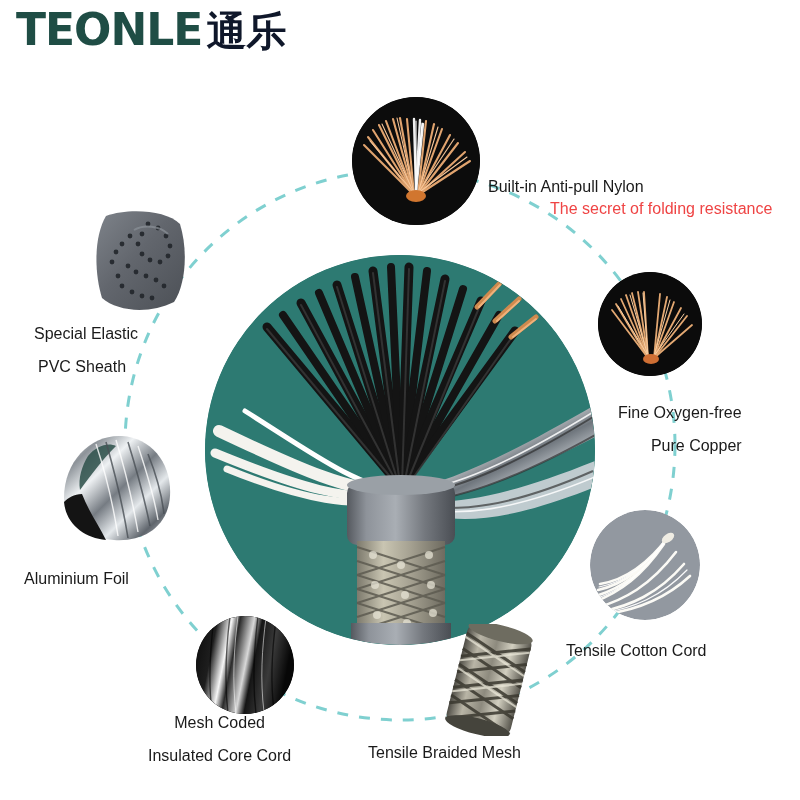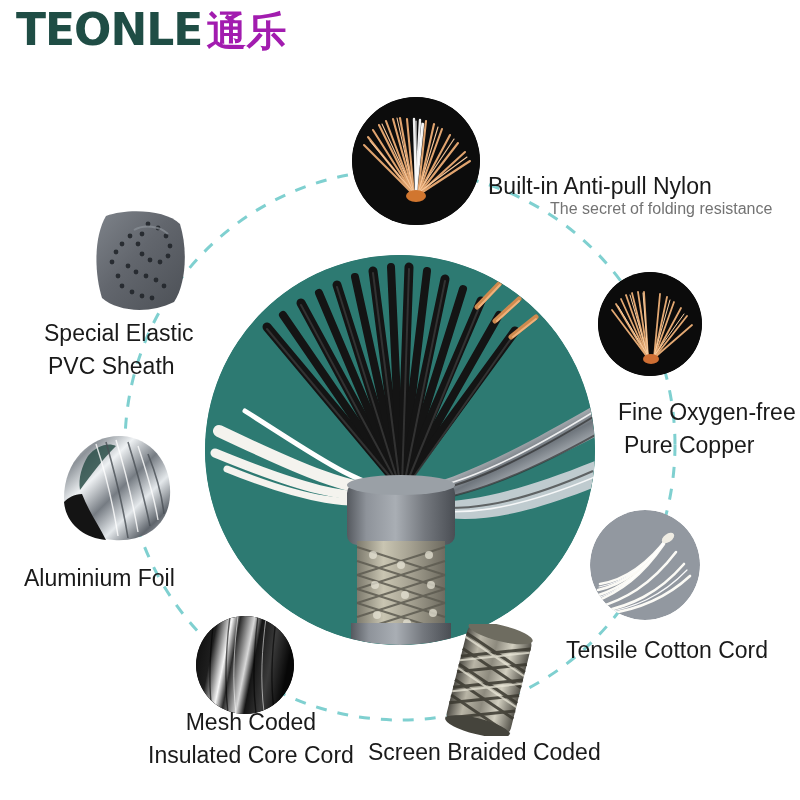--- a/index.html
+++ b/index.html
@@ -19,21 +19,21 @@
     user-select:none;
   }
   #logo .lat{
     font-family:"DejaVu Sans", sans-serif;
     font-size:44px;font-weight:700;letter-spacing:-1px;
     color:#1f4d45;line-height:1;
   }
   #logo .cjk{
     font-family:"DejaVu Sans", sans-serif;
     font-size:40px;font-weight:700;letter-spacing:0px;
-    color:#a21caf;line-height:1;
+    color:#0f172a;line-height:1;
   }
 
   
   #dashed-ring{position:absolute;left:0;top:0;width:800px;height:800px;pointer-events:none;}
 
   
   #hero{
     position:absolute;left:205px;top:255px;
     width:390px;height:390px;border-radius:50%;
     overflow:hidden;
@@ -46,30 +46,30 @@
     position:absolute;border-radius:50%;overflow:hidden;
     background:#0a0a0a;
   }
   .bubble svg{display:block;}
 
   
   .label{
     position:absolute;
     color:#1a1a1a;
     font-family:"Liberation Sans", sans-serif;
-    font-size:23px;
+    font-size:16px;
     line-height:33px;
     white-space:nowrap;
   }
   .label.sub{
-    font-size:16px;line-height:22px;color:#737373;
+    font-size:16px;line-height:22px;color:#ef4444;
   }
   .label .ln{display:block;}
   .label.center .ln{text-align:center;}
-  .label.right-al .ln{text-align:left;}
+  .label.right-al .ln{text-align:right;}
 </style>
 </head>
 <body>
 
 <div id="stage">
 
   <div id="logo">
     <span class="lat">TEONLE</span>
     <span class="cjk">通乐</span>
   </div>
@@ -445,21 +445,21 @@
     </svg>
   </div>
 
   <div class="label" style="left:488px;top:170px;">
     <span class="ln">Built-in Anti-pull Nylon</span>
   </div>
   <div class="label sub" style="left:550px;top:198px;">
     <span class="ln">The secret of folding resistance</span>
   </div>
 
-  <div class="label" style="left:44px;top:317px;">
+  <div class="label" style="left:34px;top:317px;">
     <span class="ln">Special Elastic</span>
     <span class="ln" style="margin-left:4px;">PVC Sheath</span>
   </div>
 
   <div class="label right-al" style="left:618px;top:396px;">
     <span class="ln">Fine Oxygen-free</span>
     <span class="ln" style="margin-left:6px;">Pure Copper</span>
   </div>
 
   <div class="label" style="left:24px;top:562px;">
@@ -469,16 +469,16 @@
   <div class="label" style="left:566px;top:634px;text-align:right;">
     <span class="ln">Tensile Cotton Cord</span>
   </div>
 
   <div class="label center" style="left:148px;top:706px;">
     <span class="ln">Mesh Coded</span>
     <span class="ln">Insulated Core Cord</span>
   </div>
 
   <div class="label" style="left:368px;top:736px;">
-    <span class="ln">Screen Braided Coded</span>
+    <span class="ln">Tensile Braided Mesh</span>
   </div>
 
 </div>
 
 </body></html>

